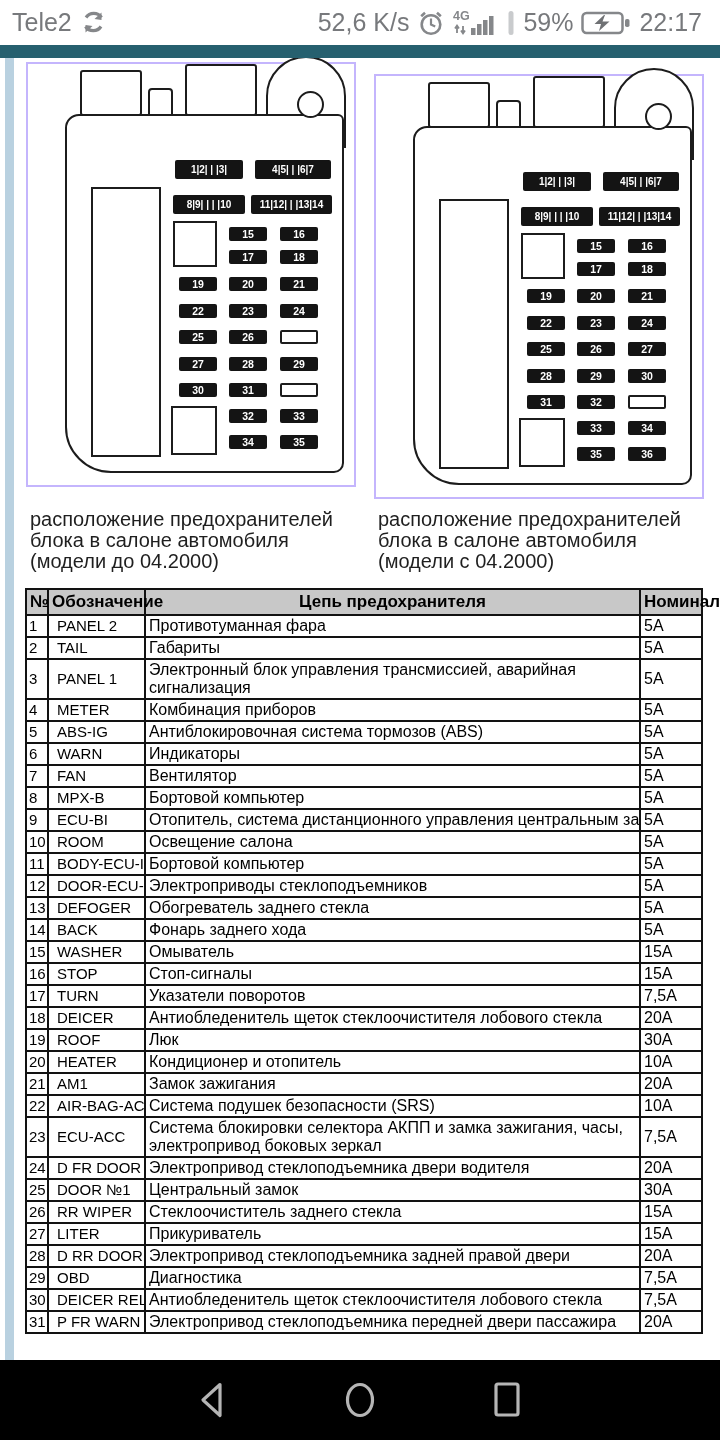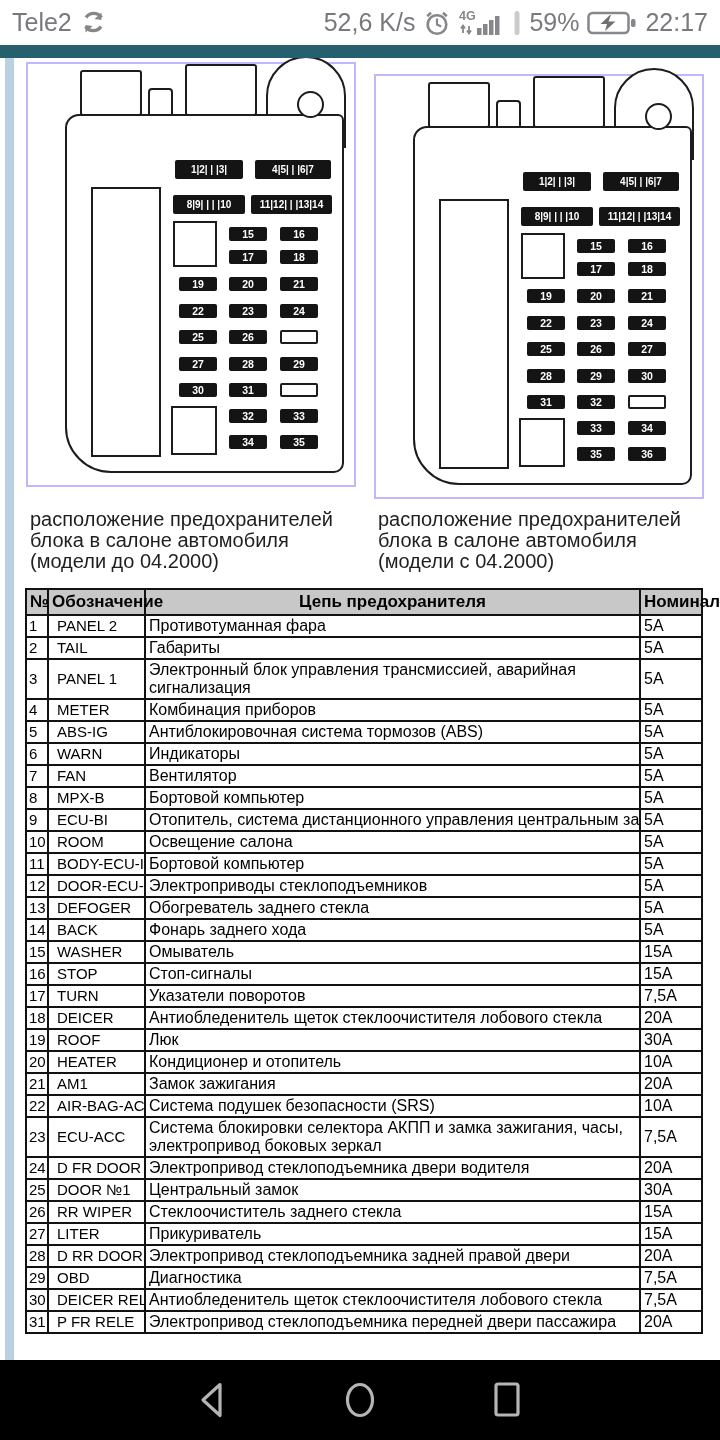--- a/index.html
+++ b/index.html
@@ -1,19 +1,19 @@
 <!DOCTYPE html>
 <html><head>
 <meta charset="utf-8">
 <style>
   html,body{margin:0;padding:0;background:#000;}
   .screen{position:relative;width:720px;height:1440px;background:#fff;overflow:hidden;
           font-family:"Liberation Sans",sans-serif;}
   
-  .statusbar{position:absolute;top:0;left:0;right:0;height:45px;background:#fff;
+  .statusbar{position:absolute;top:0;left:0;right:6px;height:45px;background:#fff;
              display:flex;align-items:center;justify-content:space-between;
              padding:0 12px;box-sizing:border-box;color:#77797c;font-size:25px;}
   .sb-group{display:flex;align-items:center;gap:8px;}
   .sb-ico{display:flex;align-items:center;}
   .tealbar{position:absolute;top:45px;left:0;right:0;height:13px;background:#26606f;}
   
   .content{position:absolute;top:58px;left:0;right:0;bottom:80px;background:#fff;overflow:hidden;}
   .leftstripe{position:absolute;left:5px;top:0;bottom:0;width:9px;background:#b9d1e0;}
   .diagrams{display:flex;gap:18px;padding:4px 0 0 26px;}
   .diagram{position:relative;width:330px;height:425px;background:#fff;margin:0;
@@ -397,21 +397,21 @@
             <td class="c3">7,5A</td>
           </tr>
           <tr>
             <td class="c0">30</td>
             <td class="c1">DEICER RELE</td>
             <td class="c2">Антиобледенитель щеток стеклоочистителя лобового стекла</td>
             <td class="c3">7,5A</td>
           </tr>
           <tr>
             <td class="c0">31</td>
-            <td class="c1">P FR RELE</td>
+            <td class="c1">P FR WARN</td>
             <td class="c2">Электропривод стеклоподъемника передней двери пассажира</td>
             <td class="c3">20A</td>
           </tr>
         </tbody>
     </table>
   </div>
 
   <div class="navbar">
     <div class="nav-inner">
       <button class="nav-btn">

